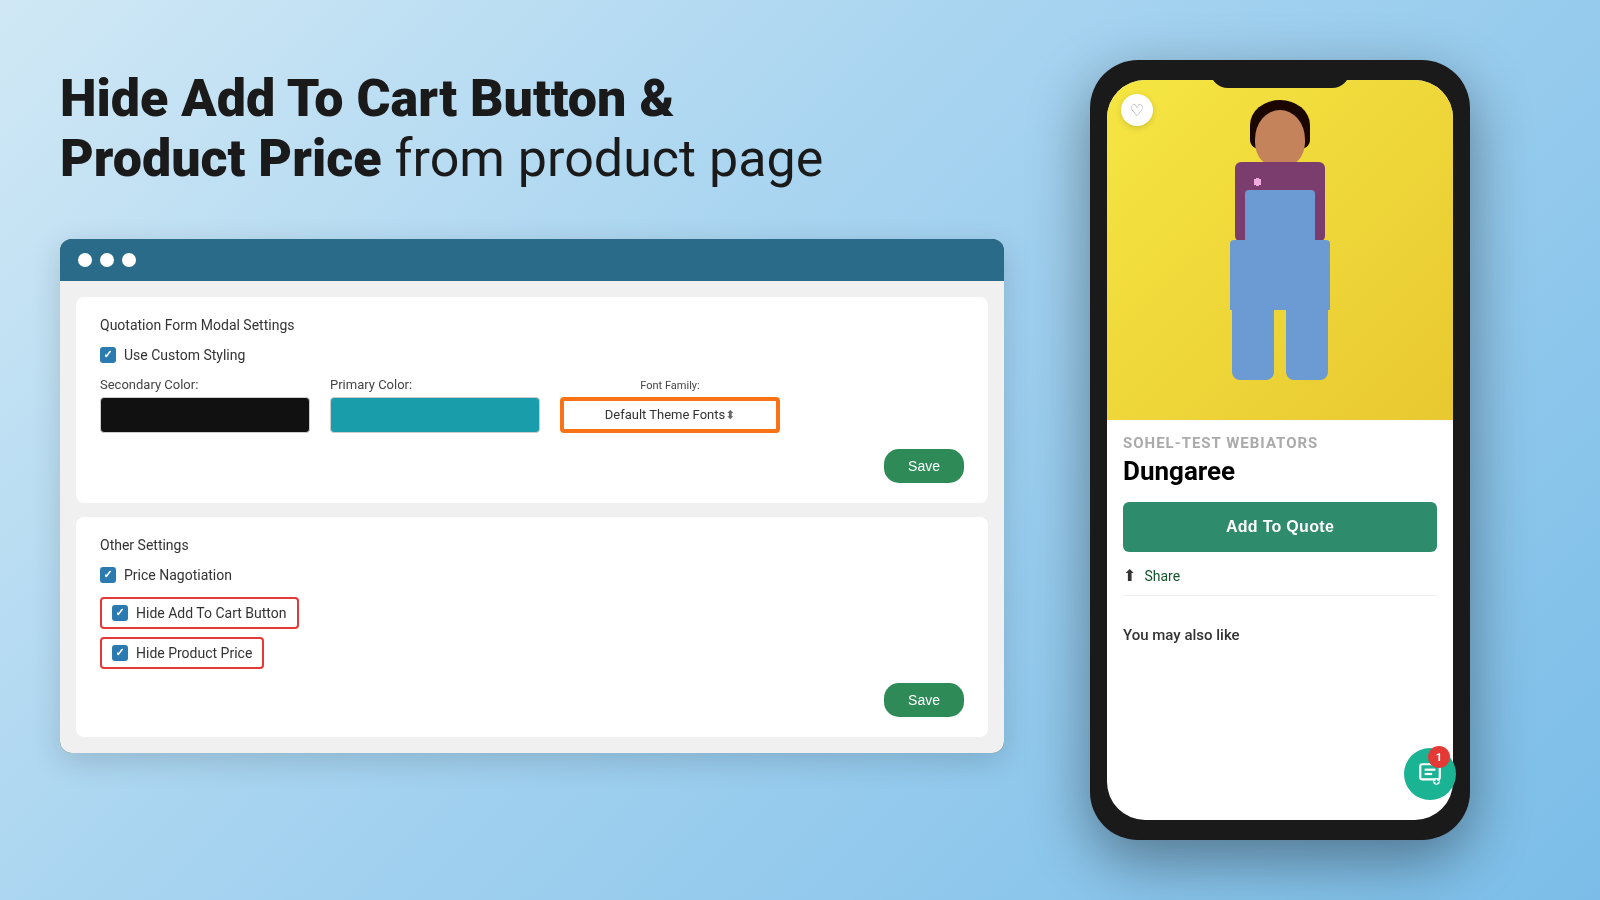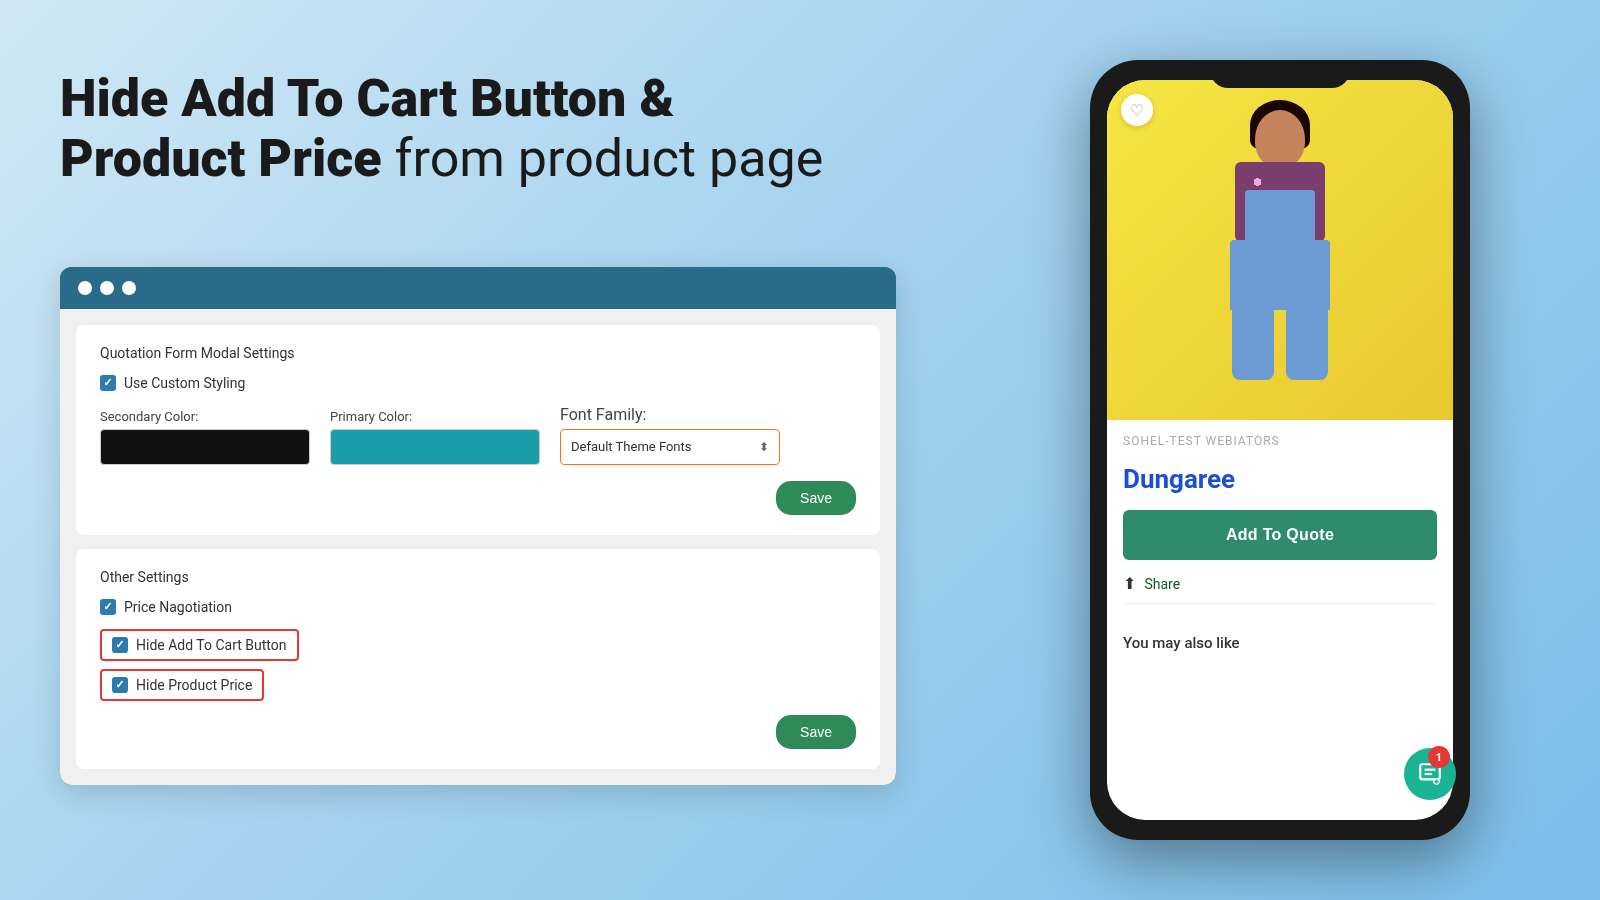--- a/index.html
+++ b/index.html
@@ -34,22 +34,21 @@
     .hero-title span.light {
       font-weight: 400;
     }
 
     
     .browser-window {
       background: #14532d;
       border-radius: 12px;
       overflow: hidden;
       box-shadow: 0 8px 30px rgba(0,0,0,0.15);
-      width: 836px;
-      margin-top: 28px;
+      width: 944px;
     }
 
     .browser-titlebar {
       background: #2b6b8a;
       padding: 14px 18px;
       display: flex;
       align-items: center;
       gap: 8px;
     }
 
@@ -146,36 +145,37 @@
       border: 1px solid #ccc;
     }
 
     .font-field {
       display: flex;
       flex-direction: column;
       gap: 5px;
     }
 
     .font-field label {
-      font-size: 16px;
+      font-size: 11px;
       color: #444;
+      text-align: center;
     }
 
     .font-select {
       width: 220px;
       height: 36px;
-      border: 1px solid #f97316;
+      border: 4px solid #f97316;
       border-radius: 4px;
       padding: 0 10px;
       font-size: 13px;
       color: #333;
       background: white;
       display: flex;
       align-items: center;
-      justify-content: space-between;
+      justify-content: center;
     }
 
     .font-select-arrow {
       color: #666;
       font-size: 12px;
     }
 
     .save-btn-row {
       display: flex;
       justify-content: flex-end;
@@ -273,31 +273,32 @@
       font-size: 16px;
       color: #999;
       box-shadow: 0 2px 6px rgba(0,0,0,0.15);
     }
 
     .product-info {
       padding: 14px 16px;
     }
 
     .product-brand {
-      font-size: 12px;
+      font-size: 15px;
       color: #aaa;
       letter-spacing: 1px;
       text-transform: uppercase;
-      margin-bottom: 16px;
+      margin-bottom: 4px;
+      font-weight: bold;
     }
 
     .product-name {
       font-size: 26px;
       font-weight: 700;
-      color: #1d4ed8;
+      color: #000000;
       margin-bottom: 16px;
     }
 
     .add-to-quote-btn {
       width: 100%;
       background: #2e8b6b;
       color: white;
       border: none;
       border-radius: 6px;
       padding: 16px;

